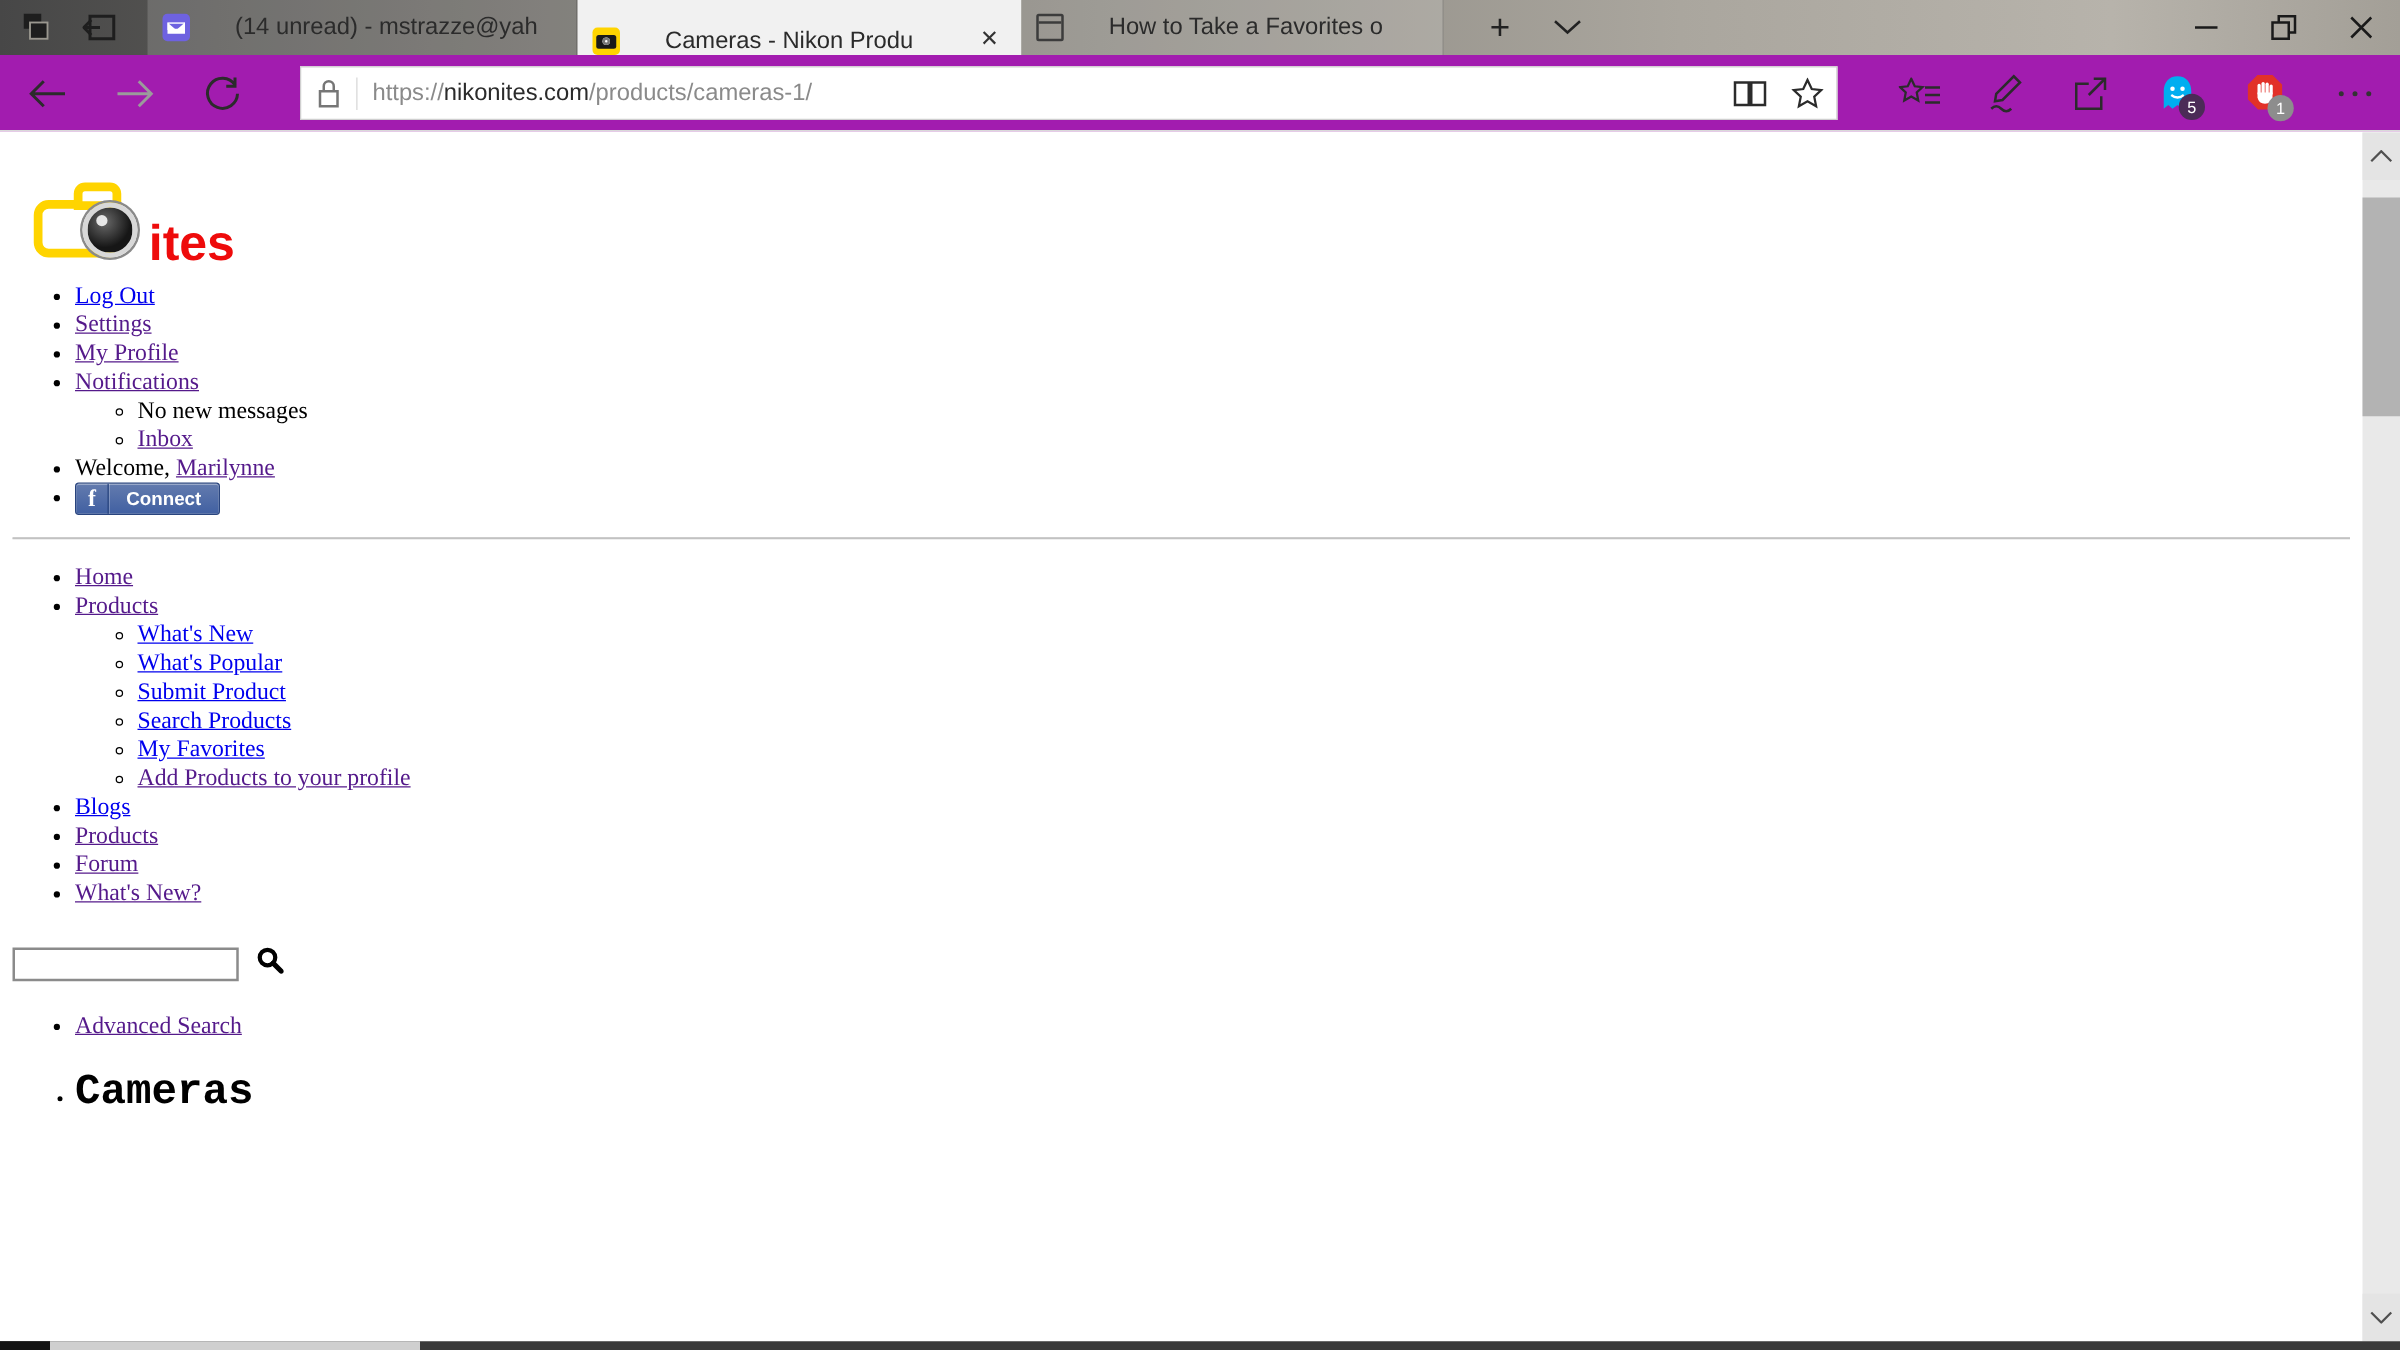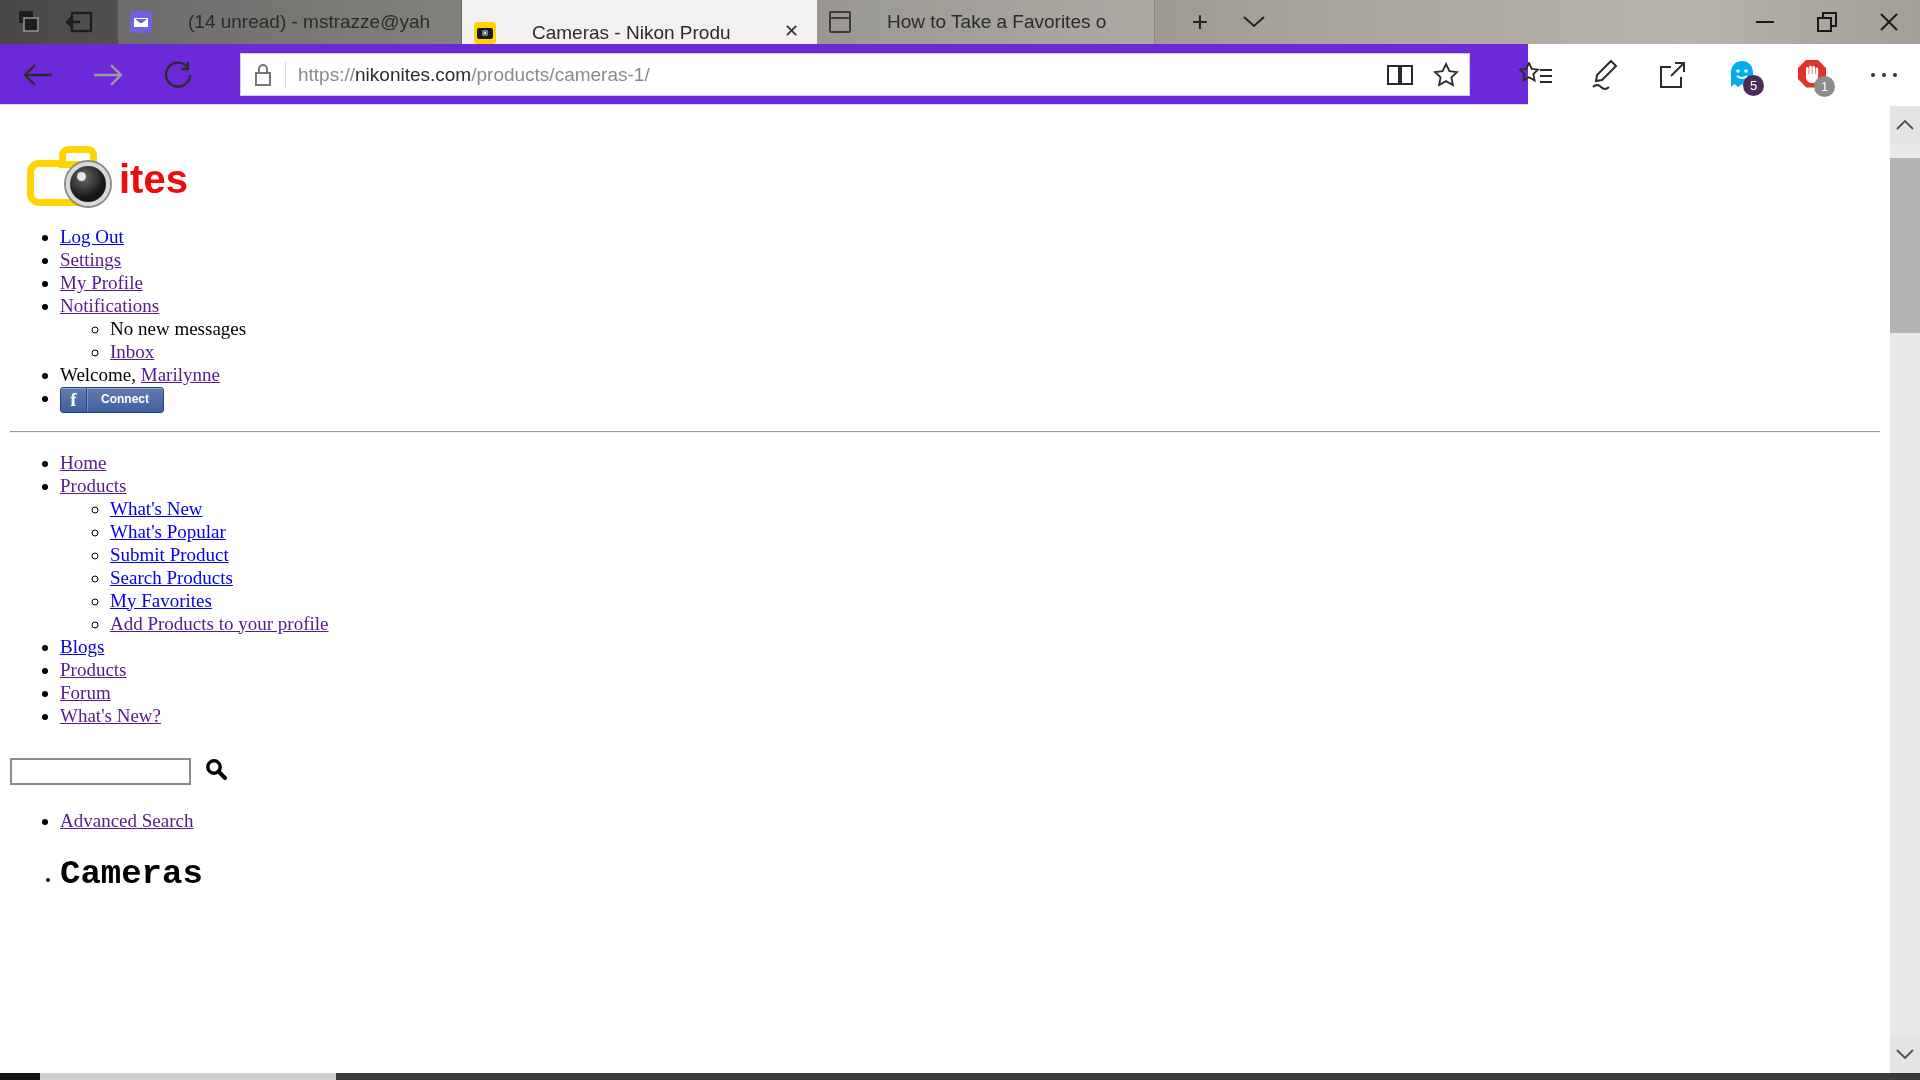--- a/index.html
+++ b/index.html
@@ -29,21 +29,21 @@
   .fav-mail { background:#6e62e0; border-radius:4px; position:relative; }
   .fav-mail:before { content:""; position:absolute; left:4px; top:7px; width:14px; height:9px; background:#fff; }
   .fav-mail:after { content:""; position:absolute; left:4px; top:7px; border-left:7px solid transparent; border-right:7px solid transparent; border-top:6px solid #6e62e0; outline:1px solid #fff; outline-offset:-1px; }
   .fav-cam { background:#ffd400; border-radius:4px; position:relative; }
   .fav-cam:before { content:""; position:absolute; left:3px; top:6px; width:16px; height:11px; background:#1a1a1a; border-radius:2px; }
   .fav-cam:after { content:""; position:absolute; left:8px; top:8px; width:6px; height:6px; background:#fff; border-radius:50%; box-shadow:inset 0 0 0 2px #777; }
   .fav-page { border:2px solid #3c3c3c; background:transparent; position:relative; border-radius:2px; }
   .fav-page:before { content:""; position:absolute; left:0; top:4px; width:18px; height:2px; background:#3c3c3c; }
 
   
-  .navbar { position:absolute; top:44px; left:0; width:1528px; height:61px; background:#6d28d9; border-bottom:1px solid #d9d9d9; }
+  .navbar { position:absolute; top:44px; left:0; width:1920px; height:61px; background:#a21caf; border-bottom:1px solid #d9d9d9; }
   .navbtn { position:absolute; top:0; width:60px; height:61px; display:flex; align-items:center; justify-content:center; }
   .urlbox { position:absolute; left:240px; top:9px; width:1230px; height:43px; background:#fff; border:1px solid #cfcfcf; display:flex; align-items:center; }
   .lockwrap { width:44px; display:flex; justify-content:center; }
   .urlsep { width:1px; height:26px; background:#d8d8d8; margin-right:12px; }
   .urltext { font-size:19px; color:#8a8a8a; white-space:nowrap; flex:1; }
   .urltext .domain { color:#2b2b2b; }
   .urlicon { width:46px; display:flex; justify-content:center; align-items:center; height:100%; }
   .toolicon { position:absolute; top:0; width:56px; height:61px; display:flex; align-items:center; justify-content:center; }
   .badge { position:absolute; border-radius:50%; color:#fff; font-size:13px; display:flex; align-items:center; justify-content:center; }
   .ghost-badge { width:21px; height:21px; background:#4b2b57; right:-8px; bottom:-6px; }
@@ -67,29 +67,29 @@
   ul.l3 { list-style-type:square; margin:0; }
   li { line-height:23px; }
 
   
   .logo { position:relative; height:62px; width:200px; margin:39px 0 0 17px; }
   .cam-body { position:absolute; left:0; top:15px; width:72px; height:46px; border:7px solid #ffd400; border-radius:12px; background:#fff; }
   .cam-hump { position:absolute; left:32px; top:1px; width:38px; height:22px; border:7px solid #ffd400; border-radius:9px 9px 0 0; background:#fff; }
   .cam-lens { position:absolute; left:39px; top:17px; width:44px; height:44px; border-radius:50%;
     background:radial-gradient(circle at 38% 32%,#6a6a6a,#161616 62%); border:4px solid #d8d8d8; box-shadow:0 0 0 2px #8a8a8a; }
   .cam-lens:before { content:""; position:absolute; left:7px; top:6px; width:9px; height:9px; border-radius:50%; background:rgba(255,255,255,0.85); }
-  .logo-text { position:absolute; left:92px; top:12px; font-family:"Liberation Sans",sans-serif; font-weight:bold; font-size:40px; color:#ee0b0b; }
+  .logo-text { position:absolute; left:92px; top:28px; font-family:"Liberation Sans",sans-serif; font-weight:bold; font-size:40px; color:#ee0b0b; }
 
   
   .fb-btn { display:inline-flex; align-items:center; height:26px; border:1px solid #29447e; border-radius:3px;
     background:linear-gradient(#637bae,#4160a2); box-shadow:inset 0 1px 0 rgba(255,255,255,0.35); vertical-align:middle; }
   .fb-f { width:26px; height:24px; display:flex; align-items:center; justify-content:center; color:#fff;
     font-family:"Liberation Serif",serif; font-weight:bold; font-size:19px; border-right:1px solid #29447e;
     box-shadow:1px 0 0 rgba(255,255,255,0.25); }
-  .fb-label { padding:0 14px; color:#fff; font-family:"Liberation Sans",sans-serif; font-weight:bold; font-size:12px; }
+  .fb-label { padding:0 14px; color:#fff; font-family:"Liberation Sans",sans-serif; font-weight:bold; font-size:15px; }
 
   hr.rule { border:none; border-top:1px solid #9a9a9a; border-bottom:1px solid #efefef; margin:16px 0 10px 0; width:1870px; }
 
   
   .searchform { margin:31px 0 0 0; display:flex; align-items:center; gap:14px; }
   .searchinput { width:181px; height:27px; border:2px solid #8b8b8b; font-size:17px; padding:0 4px; }
 
   .crumb-sep { color:#0000EE; }
   .h1cam { font-weight:bold; font-size:34px; line-height:36px; font-family:Liberation Mono, monospace; }
   ul.camlist { margin-top:24px; font-size:12px; }

